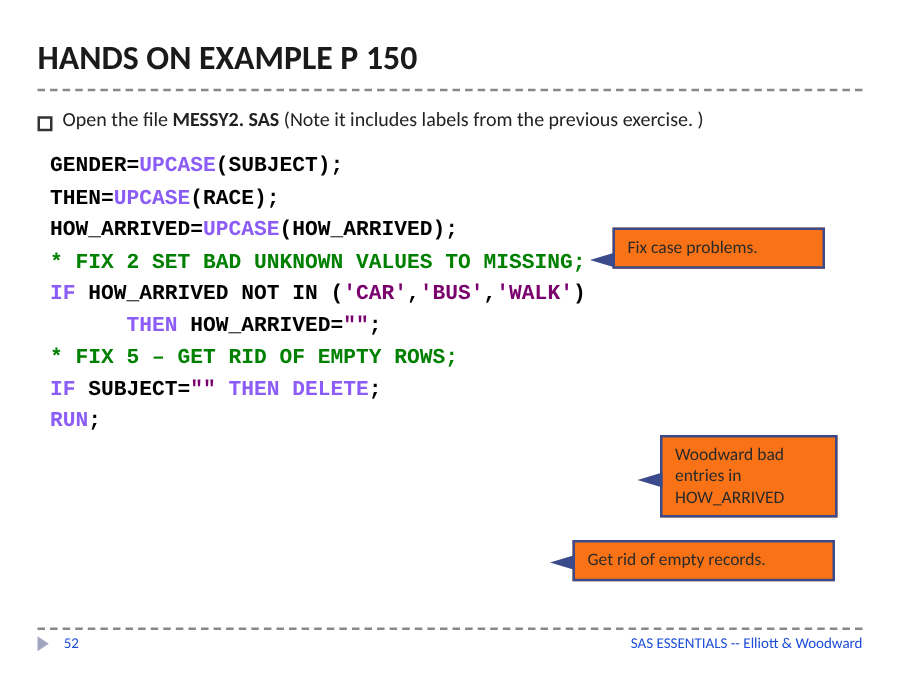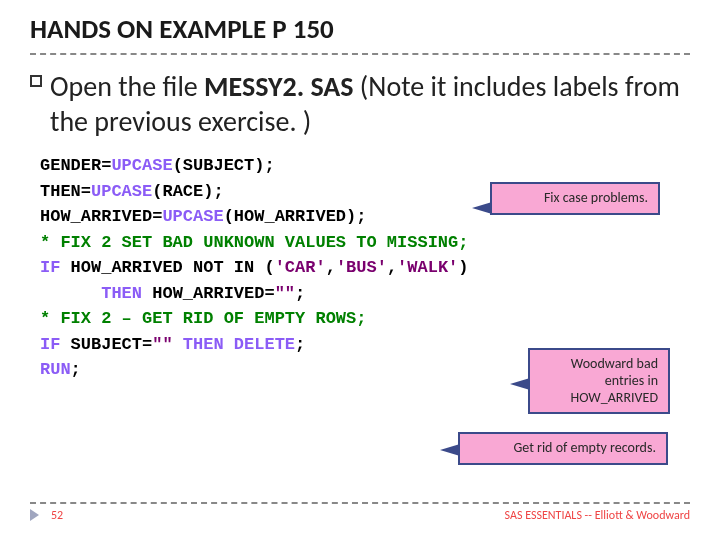--- a/index.html
+++ b/index.html
@@ -5,38 +5,38 @@
   * { margin: 0; padding: 0; box-sizing: border-box; }
   body {
     width: 720px;
     height: 540px;
     background: #fff;
     font-family: Calibri, Arial, sans-serif;
     position: relative;
     overflow: hidden;
   }
   .slide {
-    padding: 12px 30px 0 30px;
+    padding: 30px 30px 0 30px;
     position: relative;
     height: 100%;
   }
   .title {
     font-size: 27px;
     font-weight: bold;
     color: #1a1a1a;
     margin-bottom: 8px;
   }
   .underline {
     border-bottom: 2px dashed #888;
     margin-bottom: 14px;
   }
   .bullet-row {
     display: flex;
     align-items: flex-start;
-    font-size: 28px;
+    font-size: 16px;
     color: #222;
     margin-bottom: 14px;
     line-height: 1.25;
   }
   .bullet-square {
     width: 12px;
     height: 12px;
     border: 2px solid #333;
     margin-right: 8px;
     margin-top: 6px;
@@ -51,26 +51,26 @@
     line-height: 1.5;
     color: #000;
     margin-left: 10px;
     white-space: pre;
   }
   .kw { color: #8b5cf6; }
   .str { color: #7a006e; font-family: Liberation Mono, monospace; }
   .com { color: #008000; margin-top: 40px; }
   .callout {
     position: absolute;
-    background: #f9a8d4;
+    background: #f97316;
     border: 2px solid #3b4a8a;
     color: #2a2a2a;
     font-size: 14px;
     padding: 6px 10px;
-    text-align: right;
+    text-align: left;
     line-height: 1.2;
   }
   .callout::before {
     content: "";
     position: absolute;
     width: 0; height: 0;
   }
   .c1 { top: 182px; left: 490px; width: 170px; }
   .c1::before {
     left: -20px; top: 18px;
@@ -93,21 +93,21 @@
     border-right: 20px solid #3b4a8a;
   }
   .footer {
     position: absolute;
     bottom: 18px;
     left: 30px;
     right: 30px;
     display: flex;
     align-items: center;
     font-size: 12px;
-    color: #ef4444;
+    color: #1d4ed8;
   }
   .footer-line {
     border-top: 2px dashed #888;
     position: absolute;
     bottom: 36px;
     left: 30px;
     right: 30px;
   }
   .page-num { width: 40px; }
   .play {
@@ -136,21 +136,21 @@
       <span>Open the file </span><b>MESSY2. SAS</b><span> (Note it includes labels from the previous exercise. )</span>
     </div>
   </div>
 
   <div class="code-block"><span>GENDER=</span><span class="kw">UPCASE</span><span>(SUBJECT);</span>
 <span>THEN=</span><span class="kw">UPCASE</span><span>(RACE);</span>
 <span>HOW_ARRIVED=</span><span class="kw">UPCASE</span><span>(HOW_ARRIVED);</span>
 <span class="com">* FIX 2 SET BAD UNKNOWN VALUES TO MISSING;</span>
 <span class="kw">IF</span><span> HOW_ARRIVED NOT IN (</span><span class="str">'CAR'</span><span>,</span><span class="str">'BUS'</span><span>,</span><span class="str">'WALK'</span><span>)</span>
 <span>      </span><span class="kw">THEN</span><span> HOW_ARRIVED=</span><span class="str">""</span><span>;</span>
-<span class="com">* FIX 2 – GET RID OF EMPTY ROWS;</span>
+<span class="com">* FIX 5 – GET RID OF EMPTY ROWS;</span>
 <span class="kw">IF</span><span> SUBJECT=</span><span class="str">""</span><span> </span><span class="kw">THEN</span><span> </span><span class="kw">DELETE</span><span>;</span>
 <span class="kw">RUN</span><span>;</span></div>
 
   <div class="callout c1">Fix case problems.</div>
   <div class="callout c2">Woodward bad entries in HOW_ARRIVED</div>
   <div class="callout c3">Get rid of empty records.</div>
 
   <div class="footer-line"></div>
   <div class="footer">
     <div class="play"></div>

